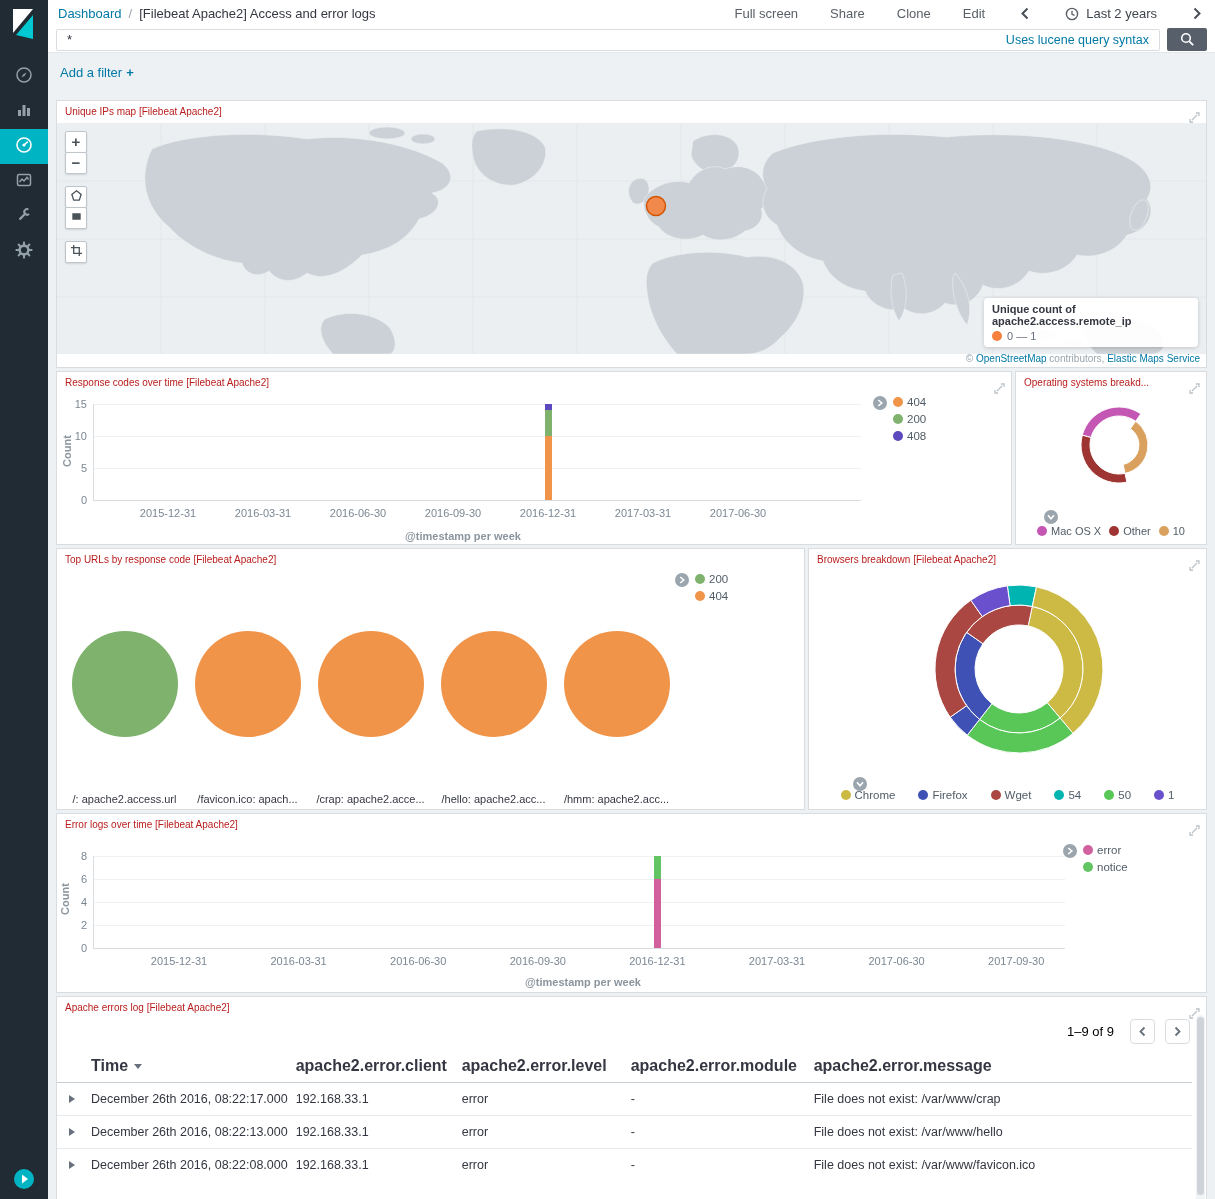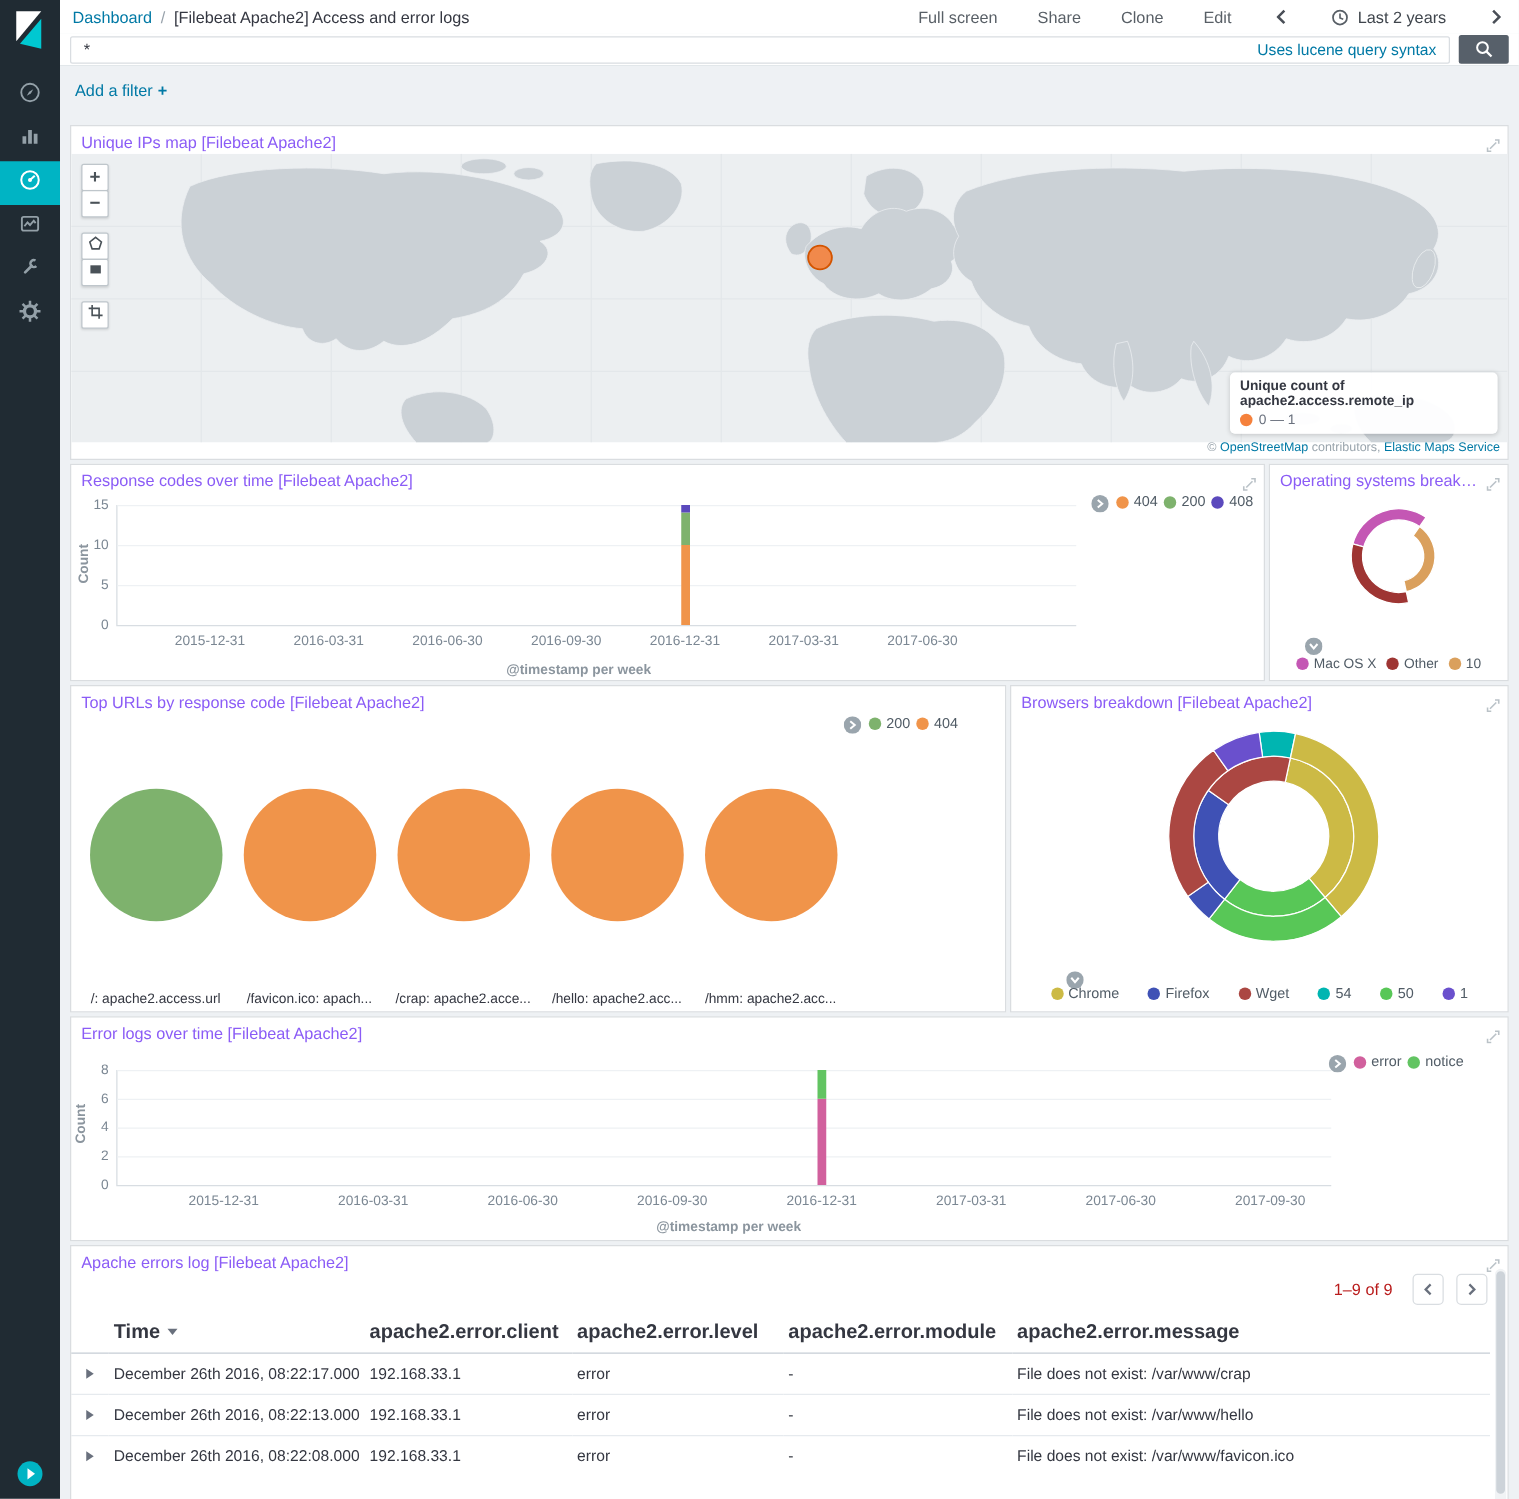--- a/index.html
+++ b/index.html
@@ -35,21 +35,21 @@
                 display:flex; align-items:center; justify-content:center; cursor:pointer; }
 
   .filterbar { position:absolute; left:48px; top:53px; width:1167px; height:39px;
                display:flex; align-items:center; padding-left:12px; font-size:13px; }
   .add-filter { color:#0079a5; cursor:pointer; }
   .add-filter .plus { font-weight:bold; margin-left:4px; }
 
   
   .dashboard { position:absolute; left:48px; top:92px; width:1167px; height:1107px; }
   .panel { position:absolute; background:#fff; border:1px solid #dadde0; }
-  .panel-title { position:absolute; left:8px; top:5px; font-size:13px; color:#8b5cf6; white-space:nowrap;
+  .panel-title { position:absolute; left:8px; top:5px; font-size:10px; color:#b91c1c; white-space:nowrap;
                  overflow:hidden; text-overflow:ellipsis; z-index:5; }
   .expand-ic { position:absolute; right:6px; top:8px; z-index:6; cursor:pointer; opacity:.8; }
 
   #p-map      { left:8px;   top:8px;   width:1151px; height:268px; }
   #p-response { left:8px;   top:279px; width:956px;  height:174px; }
   #p-os       { left:967px; top:279px; width:192px;  height:174px; }
   #p-urls     { left:8px;   top:456px; width:749px;  height:262px; }
   #p-browsers { left:760px; top:456px; width:399px;  height:262px; }
   #p-error    { left:8px;   top:721px; width:1151px; height:180px; }
   #p-table    { left:8px;   top:904px; width:1151px; height:300px; }
@@ -74,21 +74,21 @@
   .xtick { position:absolute; font-size:11px; color:#7b8793; text-align:center; }
   .y-title { position:absolute; font-size:11px; font-weight:bold; color:#8b959e; text-align:center;
              transform:rotate(-90deg); }
   .x-title { position:absolute; font-size:11px; font-weight:bold; color:#8b959e; text-align:center; }
   #resp-ytitle { left:-12px; top:73px; width:44px; }
   #resp-xtitle { left:36px;  top:158px; width:740px; }
   #err-ytitle  { left:-14px; top:79px; width:44px; }
   #err-xtitle  { left:36px;  top:162px; width:980px; }
 
   .legend-wrap { position:absolute; display:flex; align-items:flex-start; gap:6px; z-index:6; }
-  .legend-v { display:flex; gap:5px; }
+  .legend-v { display:flex; flex-direction:column; gap:5px; }
   .legend-h { position:absolute; left:0; right:0; display:flex; justify-content:center; gap:10px; z-index:6; }
   .legend-item { display:flex; align-items:center; gap:4px; font-size:11.5px; color:#515c66; cursor:pointer; white-space:nowrap; }
   .legend-item .dot { width:10px; height:10px; border-radius:50%; flex:0 0 auto; }
   .legend-toggle { cursor:pointer; line-height:0; }
 
   #response-legend-wrap { left:816px; top:24px; }
   #error-legend-wrap { left:1006px; top:30px; }
   #urls-legend-wrap { left:618px; top:24px; }
   #os-toggle { position:absolute; left:28px; top:138px; z-index:6; }
   #browsers-toggle { position:absolute; left:44px; top:228px; z-index:6; }
@@ -99,21 +99,21 @@
   #os-donut { position:absolute; left:61px; top:31px; }
   #browsers-donut { position:absolute; left:120px; top:30px; }
 
   #urls-pies { position:absolute; left:6px; top:82px; display:flex; }
   .url-col { width:123px; display:flex; flex-direction:column; align-items:center; }
   .url-pie { width:106px; height:106px; border-radius:50%; cursor:pointer; }
   .url-label { margin-top:56px; font-size:11px; color:#343741; white-space:nowrap; }
 
   
   .pager { position:absolute; right:16px; top:22px; display:flex; align-items:center; gap:10px; z-index:6; }
-  .pager .count { font-size:13px; color:#b91c1c; margin-right:6px;margin-left:39px; }
+  .pager .count { font-size:13px; color:#000000; margin-right:6px;margin-left:39px; }
   .pg-btn { width:25px; height:25px; background:#fff; border:1px solid #d9dde1; border-radius:4px;
             display:flex; align-items:center; justify-content:center; cursor:pointer; }
   .err-table-wrap { position:absolute; left:0; right:14px; top:56px; }
   table.err { width:100%; border-collapse:collapse; }
   table.err th { text-align:left; font-size:16px; color:#343741; font-weight:bold; padding:4px 4px 7px 4px;
                  border-bottom:1px solid #c6cdd5; white-space:nowrap; }
   table.err td { font-size:12.5px; color:#343741; padding:9px 4px; border-top:1px solid #e6eaee; white-space:nowrap; }
   table.err tr.first td { border-top:none; }
   .caret-right { display:inline-block; width:0; height:0; border-top:4px solid transparent;
                  border-bottom:4px solid transparent; border-left:6px solid #69707d; cursor:pointer; }

